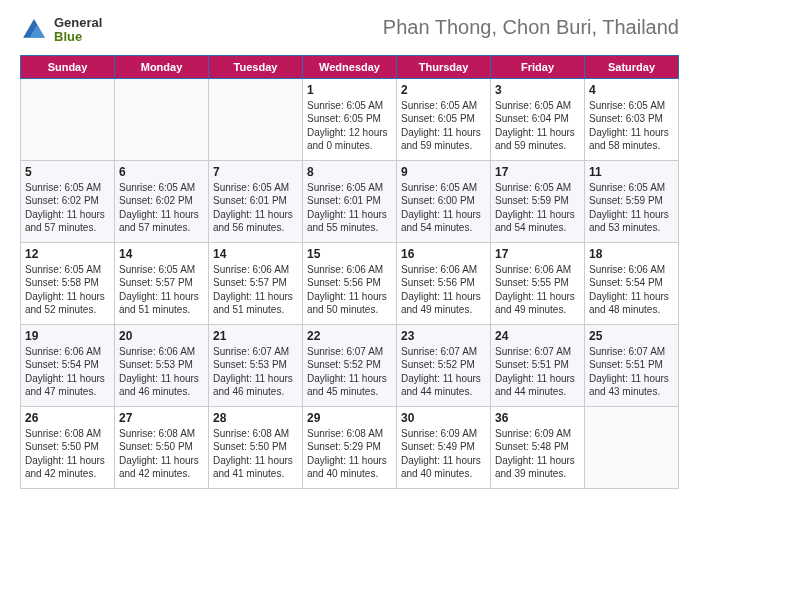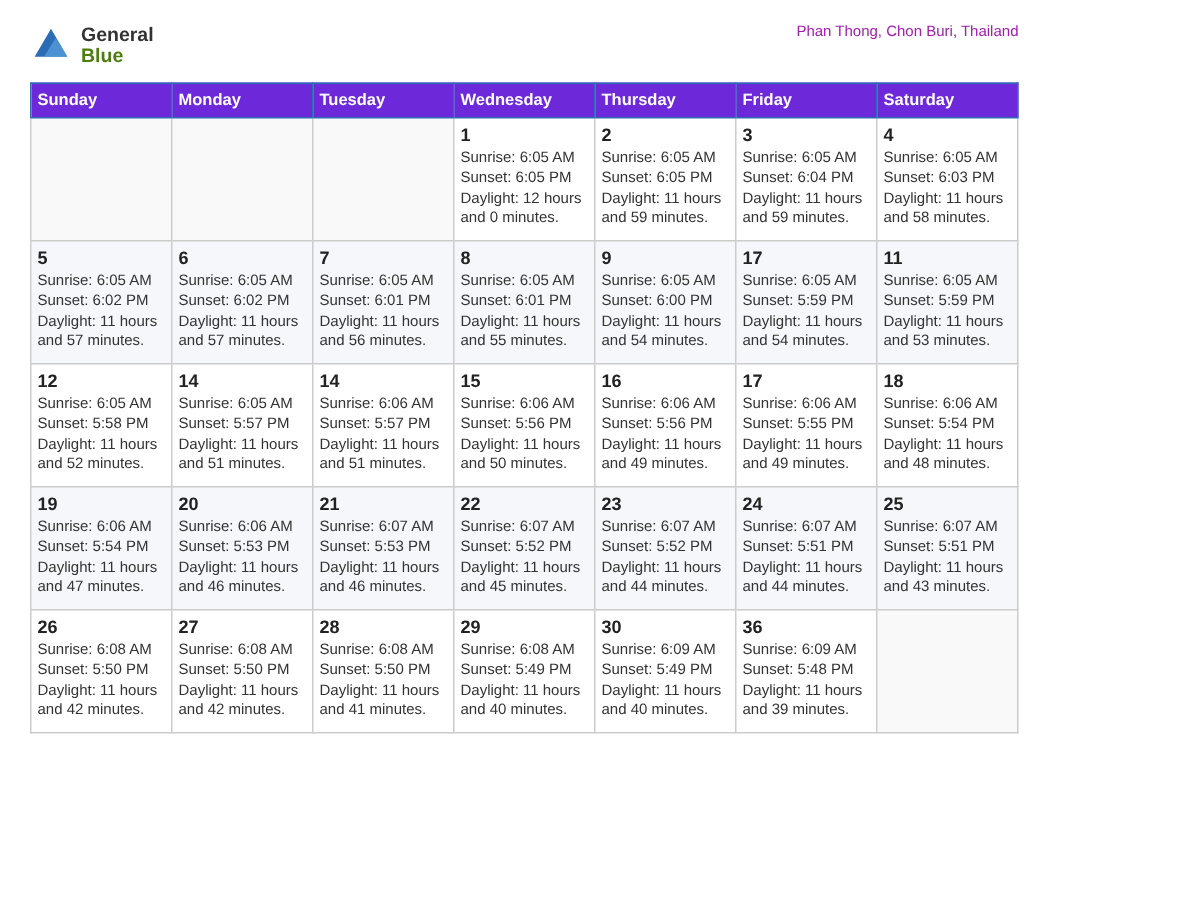--- a/index.html
+++ b/index.html
@@ -40,35 +40,35 @@
     }
     .title-block {
       text-align: right;
     }
     .month-title {
       font-size: 32px;
       font-weight: bold;
       color: #222;
     }
     .location-title {
-      font-size: 10px;
-      color: #a21caf;
+      font-size: 20px;
+      color: #737373;
     }
     .calendar {
       width: 100%;
       border-collapse: collapse;
       table-layout: fixed;
     }
     .calendar th {
-      background: #6d28d9;
+      background: #be185d;
       color: #fff;
       font-size: 11px;
       font-weight: bold;
       padding: 5px 4px;
-      text-align: left;
+      text-align: center;
       border: 1px solid #2a6db5;
     }
     .calendar td {
       border: 1px solid #ccc;
       vertical-align: top;
       padding: 4px 4px 3px 4px;
       width: calc(100% / 7);
       background: #fff;
       height: 82px;
     }
@@ -327,21 +327,21 @@
           <td>
             <div class="day-number">28</div>
             <div class="day-info">Sunrise: 6:08 AM
 Sunset: 5:50 PM
 Daylight: 11 hours
 and 41 minutes.</div>
           </td>
           <td>
             <div class="day-number">29</div>
             <div class="day-info">Sunrise: 6:08 AM
-Sunset: 5:49 PM
+Sunset: 5:29 PM
 Daylight: 11 hours
 and 40 minutes.</div>
           </td>
           <td>
             <div class="day-number">30</div>
             <div class="day-info">Sunrise: 6:09 AM
 Sunset: 5:49 PM
 Daylight: 11 hours
 and 40 minutes.</div>
           </td>

